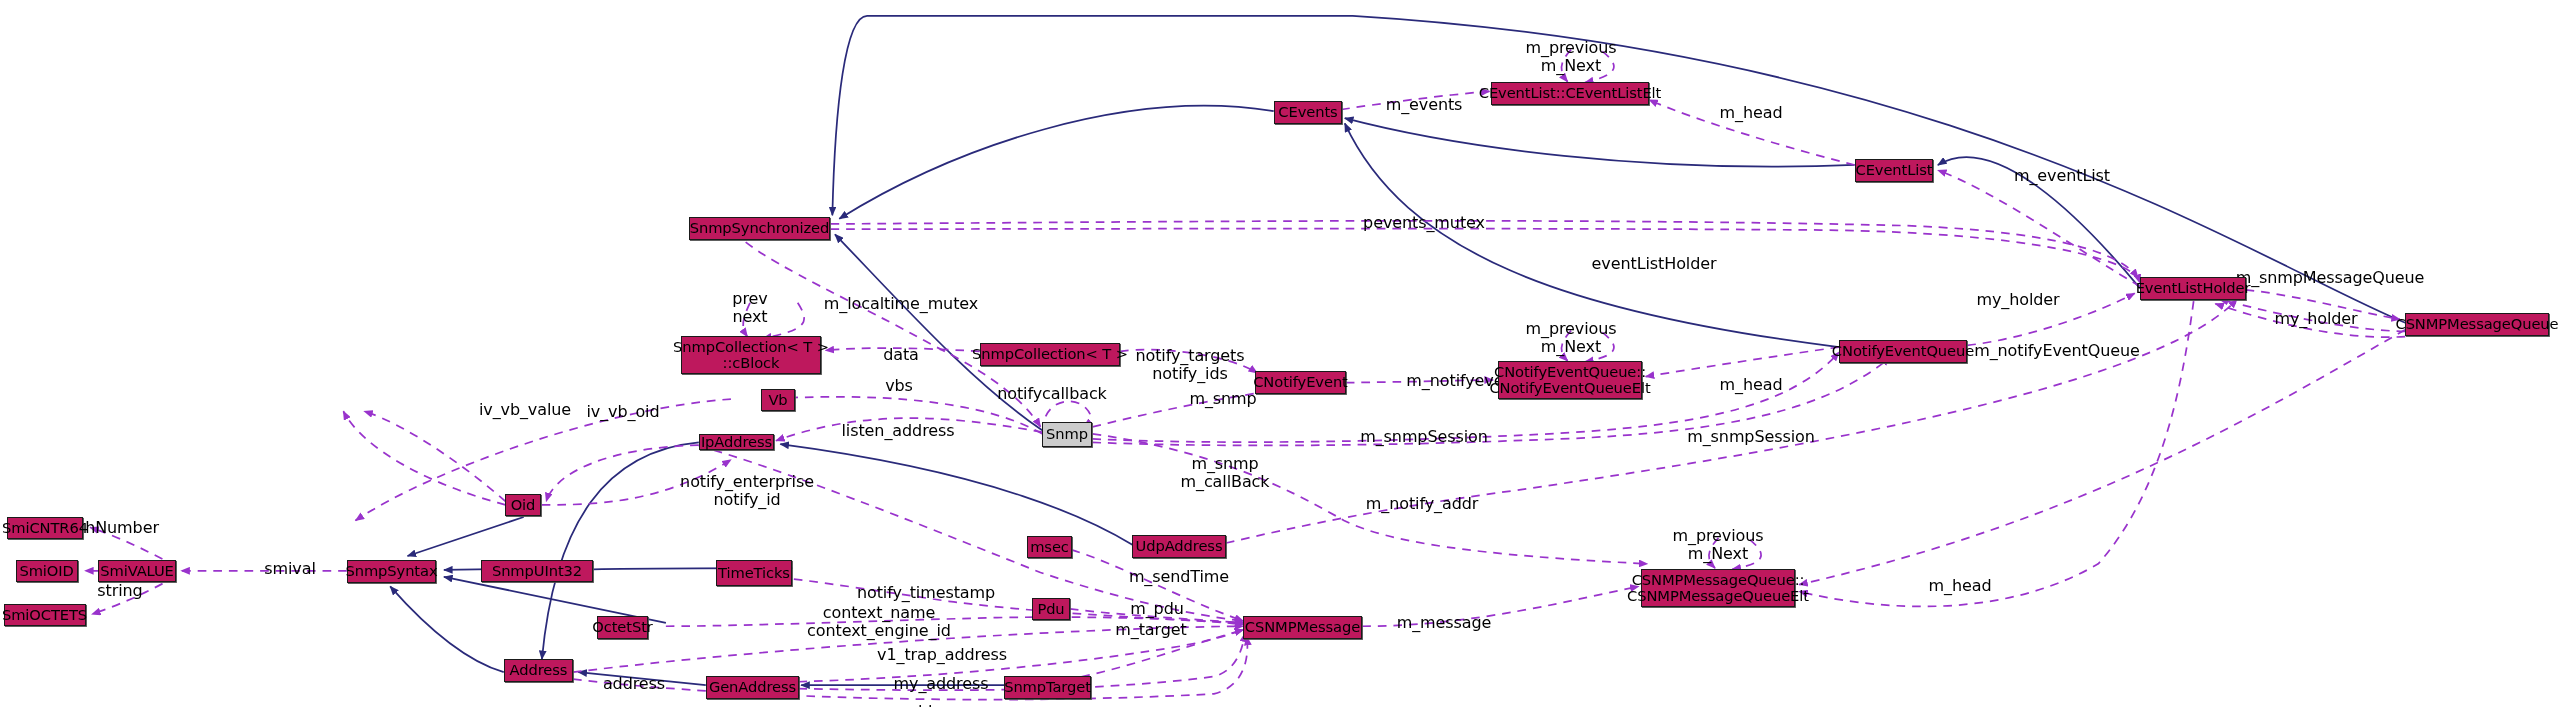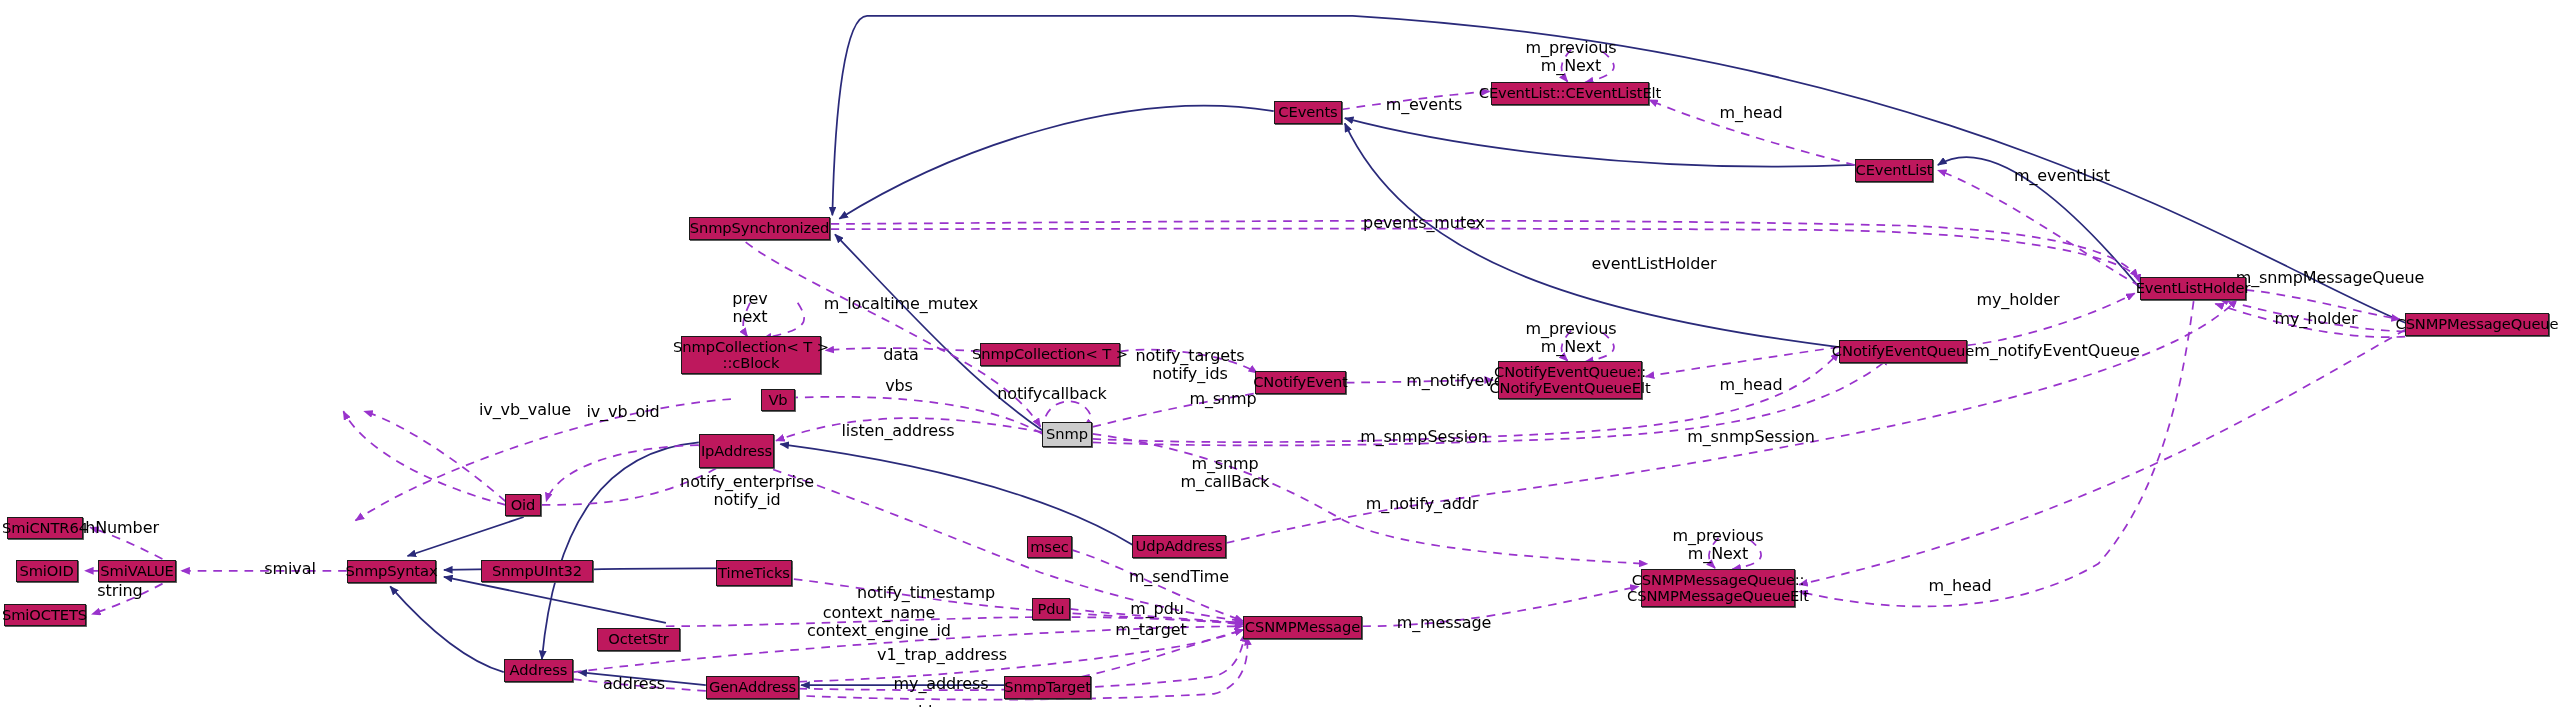--- a/index.html
+++ b/index.html
@@ -132,24 +132,24 @@
     </g>
   </svg>
 
   <div class="node" style="left:7px;top:517px;width:76px;height:22px;">SmiCNTR64</div>
   <div class="node" style="left:15.6px;top:560px;width:62px;height:22px;">SmiOID</div>
   <div class="node" style="left:3.5px;top:604px;width:82px;height:22px;">SmiOCTETS</div>
   <div class="node" style="left:98px;top:560px;width:78px;height:22px;">SmiVALUE</div>
   <div class="node" style="left:347px;top:560px;width:89px;height:23.4px;">SnmpSyntax</div>
   <div class="node" style="left:481px;top:560px;width:112px;height:22px;">SnmpUInt32</div>
   <div class="node" style="left:505px;top:494px;width:36px;height:22px;">Oid</div>
-  <div class="node" style="left:699px;top:434px;width:75px;height:34px;">IpAddress</div>
+  <div class="node" style="left:699px;top:434px;width:75px;height:16px;">IpAddress</div>
   <div class="node" style="left:731px;top:389px;width:34px;height:22px;margin-left:30px;">Vb</div>
   <div class="node" style="left:716px;top:560px;width:76px;height:26px;">TimeTicks</div>
-  <div class="node" style="left:597px;top:616px;width:83px;height:22.5px;margin-top:12px;">OctetStr</div>
+  <div class="node" style="left:597px;top:616px;width:51px;height:22.5px;">OctetStr</div>
   <div class="node" style="left:504px;top:659px;width:69px;height:22.5px;">Address</div>
   <div class="node" style="left:706px;top:676px;width:93px;height:22.5px;">GenAddress</div>
   <div class="node" style="left:1004px;top:676px;width:87px;height:22.5px;">SnmpTarget</div>
   <div class="node" style="left:1027px;top:536px;width:45px;height:22px;">msec</div>
   <div class="node" style="left:1032px;top:598px;width:38px;height:22px;">Pdu</div>
   <div class="node" style="left:1132px;top:535px;width:94px;height:22.5px;">UdpAddress</div>
   <div class="node" style="left:1243px;top:616px;width:119px;height:22.5px;">CSNMPMessage</div>
   <div class="node" style="left:681px;top:336px;width:140px;height:38px;">SnmpCollection&lt; T &gt;
 ::cBlock</div>
   <div class="node" style="left:980px;top:343px;width:140px;height:22.5px;">SnmpCollection&lt; T &gt;</div>

